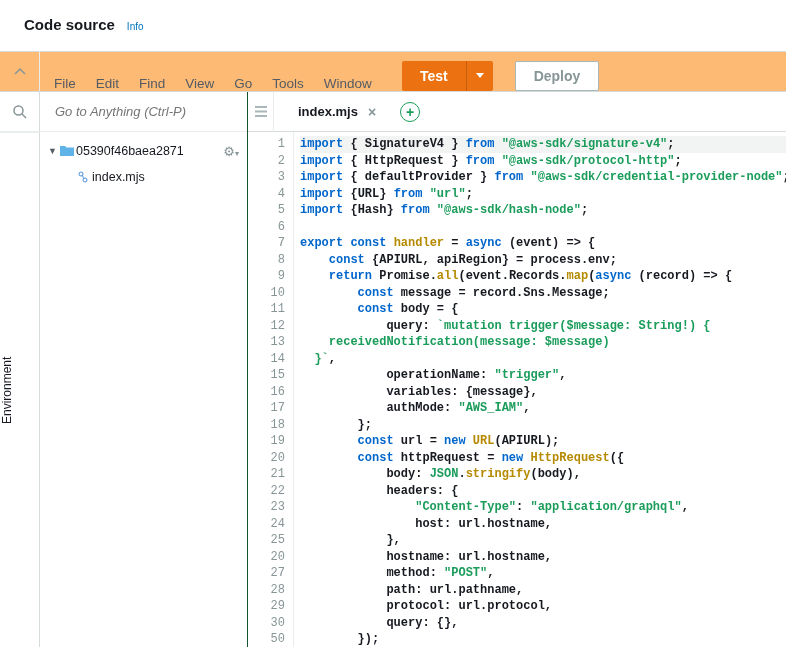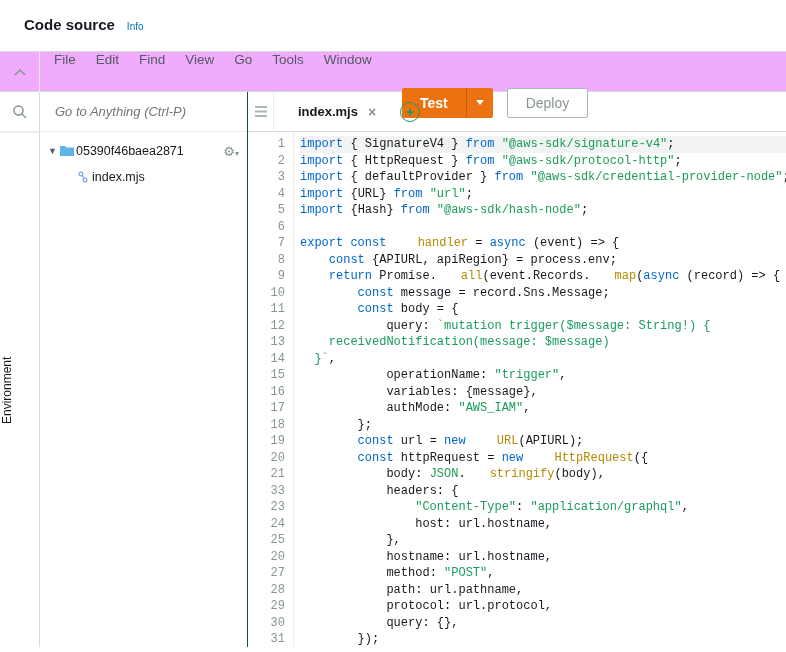--- a/index.html
+++ b/index.html
@@ -18,36 +18,36 @@
   border-bottom: 1px solid #d5dbdb;
   display: flex;
   align-items: baseline;
   gap: 12px;
 }
 .panel-header h1 { font-size: 15px; font-weight: 700; }
 .info-link { color: #0073bb; font-size: 10px; text-decoration: none; }
 
 .toolbar {
   display: flex;
-  align-items: flex-start;
+  align-items: flex-end;
   height: 40px;
   border-bottom: 1px solid #d5dbdb;
-  background: #f0abfc;
+  background: #fdba74;
 }
 .tool-btn {
   width: 40px; height: 40px;
   display: flex; align-items: center; justify-content: center;
   border-right: 1px solid #eaeded;
   cursor: pointer;
   color: #879596;
 }
 .menu-bar { display: flex; gap: 20px; padding: 0 14px; flex: 0 0 auto; }
 .menu-item { color: #545b64; font-size: 13.5px; cursor: pointer; }
 
-.btn-group { display: flex; align-items: center; gap: 14px; padding-left: 16px; margin-top: 36px; }
+.btn-group { display: flex; align-items: center; gap: 22px; padding-left: 16px; margin-top: 36px; }
 .btn-test {
   display: flex; align-items: stretch;
   height: 30px;
   border-radius: 2px;
   overflow: hidden;
 }
 .btn-test-main {
   background: #ec7211; color: #fff;
   border: none; padding: 0 18px;
   font-size: 14px; font-weight: 700;
@@ -56,21 +56,21 @@
 .btn-test-drop {
   background: #ec7211; color: #fff;
   border: none; border-left: 1px solid #c55f0e;
   padding: 0 9px; cursor: pointer;
   display: flex; align-items: center;
 }
 .btn-deploy {
   height: 30px; padding: 0 18px;
   background: #fff; border: 1px solid #aab7b8;
   border-radius: 2px;
-  color: #879596; font-size: 14px; font-weight: 400;
+  color: #879596; font-size: 14px; font-weight: 700;
   cursor: pointer;
 }
 
 .workspace {
   display: flex;
   height: calc(652px - 57px - 40px);
 }
 
 .leftrail {
   width: 40px;
@@ -179,26 +179,27 @@
   border-right: 1px solid #eaeded;
   text-align: right;
   padding: 4px 8px 0 0;
   color: #879596;
 }
 .code {
   flex: 1;
   padding: 4px 0 0 6px;
   white-space: pre;
   overflow-x: auto;
+  font-weight: bold;
 }
 .line { height: 16.5px; }
 .line.hl { background: #f2f3f3; }
 .tk-kw { color: #0066cc; }
 .tk-str { color: #1a9c5a; }
-.tk-fn { color: #b58900; margin-left: 24px; }
+.tk-fn { color: #b58900; }
 .tk-var { color: #16191f; }
 .tk-punc { color: #16191f; }
 .tk-type { color: #1a9c5a; margin-top: 47px; }
 
 svg { display: block; }
 </style>
 </head>
 <body>
 
 <div class="panel-header">
@@ -308,28 +309,28 @@
           <div class="line">12</div>
           <div class="line">13</div>
           <div class="line">14</div>
           <div class="line">15</div>
           <div class="line">16</div>
           <div class="line">17</div>
           <div class="line">18</div>
           <div class="line">19</div>
           <div class="line">20</div>
           <div class="line">21</div>
-          <div class="line">33</div>
+          <div class="line">22</div>
           <div class="line">23</div>
           <div class="line">24</div>
           <div class="line">25</div>
           <div class="line">20</div>
           <div class="line">27</div>
           <div class="line">28</div>
           <div class="line">29</div>
           <div class="line">30</div>
-          <div class="line">31</div>
+          <div class="line">50</div>
         </div>
       <div class="code" id="code"><div class="line hl"><span class="tk-kw">import</span><span class="tk-punc"> { </span><span class="tk-var">SignatureV4</span><span class="tk-punc"> } </span><span class="tk-kw">from</span><span class="tk-punc"> </span><span class="tk-str">"@aws-sdk/signature-v4"</span><span class="tk-punc">;</span></div><div class="line"><span class="tk-kw">import</span><span class="tk-punc"> { </span><span class="tk-var">HttpRequest</span><span class="tk-punc"> } </span><span class="tk-kw">from</span><span class="tk-punc"> </span><span class="tk-str">"@aws-sdk/protocol-http"</span><span class="tk-punc">;</span></div><div class="line"><span class="tk-kw">import</span><span class="tk-punc"> { </span><span class="tk-var">defaultProvider</span><span class="tk-punc"> } </span><span class="tk-kw">from</span><span class="tk-punc"> </span><span class="tk-str">"@aws-sdk/credential-provider-node"</span><span class="tk-punc">;</span></div><div class="line"><span class="tk-kw">import</span><span class="tk-punc"> {</span><span class="tk-var">URL</span><span class="tk-punc">} </span><span class="tk-kw">from</span><span class="tk-punc"> </span><span class="tk-str">"url"</span><span class="tk-punc">;</span></div><div class="line"><span class="tk-kw">import</span><span class="tk-punc"> {</span><span class="tk-var">Hash</span><span class="tk-punc">} </span><span class="tk-kw">from</span><span class="tk-punc"> </span><span class="tk-str">"@aws-sdk/hash-node"</span><span class="tk-punc">;</span></div><div class="line"> </div><div class="line"><span class="tk-kw">export</span><span class="tk-punc"> </span><span class="tk-kw">const</span><span class="tk-punc"> </span><span class="tk-fn">handler</span><span class="tk-punc"> = </span><span class="tk-kw">async</span><span class="tk-punc"> (</span><span class="tk-var">event</span><span class="tk-punc">) =&gt; {</span></div><div class="line"><span class="tk-punc">    </span><span class="tk-kw">const</span><span class="tk-punc"> {</span><span class="tk-var">APIURL</span><span class="tk-punc">, </span><span class="tk-var">apiRegion</span><span class="tk-punc">} = </span><span class="tk-var">process</span><span class="tk-punc">.</span><span class="tk-var">env</span><span class="tk-punc">;</span></div><div class="line"><span class="tk-punc">    </span><span class="tk-kw">return</span><span class="tk-punc"> </span><span class="tk-var">Promise</span><span class="tk-punc">.</span><span class="tk-fn">all</span><span class="tk-punc">(</span><span class="tk-var">event</span><span class="tk-punc">.</span><span class="tk-var">Records</span><span class="tk-punc">.</span><span class="tk-fn">map</span><span class="tk-punc">(</span><span class="tk-kw">async</span><span class="tk-punc"> (</span><span class="tk-var">record</span><span class="tk-punc">) =&gt; {</span></div><div class="line"><span class="tk-punc">        </span><span class="tk-kw">const</span><span class="tk-punc"> </span><span class="tk-var">message</span><span class="tk-punc"> = </span><span class="tk-var">record</span><span class="tk-punc">.</span><span class="tk-var">Sns</span><span class="tk-punc">.</span><span class="tk-var">Message</span><span class="tk-punc">;</span></div><div class="line"><span class="tk-punc">        </span><span class="tk-kw">const</span><span class="tk-punc"> </span><span class="tk-var">body</span><span class="tk-punc"> = {</span></div><div class="line"><span class="tk-punc">            </span><span class="tk-var">query</span><span class="tk-punc">: </span><span class="tk-str">`mutation trigger($message: String!) {</span></div><div class="line"><span class="tk-punc">    </span><span class="tk-str">receivedNotification(message: $message)</span></div><div class="line"><span class="tk-str">  }`</span><span class="tk-punc">,</span></div><div class="line"><span class="tk-punc">            </span><span class="tk-var">operationName</span><span class="tk-punc">: </span><span class="tk-str">"trigger"</span><span class="tk-punc">,</span></div><div class="line"><span class="tk-punc">            </span><span class="tk-var">variables</span><span class="tk-punc">: {</span><span class="tk-var">message</span><span class="tk-punc">},</span></div><div class="line"><span class="tk-punc">            </span><span class="tk-var">authMode</span><span class="tk-punc">: </span><span class="tk-str">"AWS_IAM"</span><span class="tk-punc">,</span></div><div class="line"><span class="tk-punc">        };</span></div><div class="line"><span class="tk-punc">        </span><span class="tk-kw">const</span><span class="tk-punc"> </span><span class="tk-var">url</span><span class="tk-punc"> = </span><span class="tk-kw">new</span><span class="tk-punc"> </span><span class="tk-fn">URL</span><span class="tk-punc">(</span><span class="tk-var">APIURL</span><span class="tk-punc">);</span></div><div class="line"><span class="tk-punc">        </span><span class="tk-kw">const</span><span class="tk-punc"> </span><span class="tk-var">httpRequest</span><span class="tk-punc"> = </span><span class="tk-kw">new</span><span class="tk-punc"> </span><span class="tk-fn">HttpRequest</span><span class="tk-punc">({</span></div><div class="line"><span class="tk-punc">            </span><span class="tk-var">body</span><span class="tk-punc">: </span><span class="tk-type">JSON</span><span class="tk-punc">.</span><span class="tk-fn">stringify</span><span class="tk-punc">(</span><span class="tk-var">body</span><span class="tk-punc">),</span></div><div class="line"><span class="tk-punc">            </span><span class="tk-var">headers</span><span class="tk-punc">: {</span></div><div class="line"><span class="tk-punc">                </span><span class="tk-str">"Content-Type"</span><span class="tk-punc">: </span><span class="tk-str">"application/graphql"</span><span class="tk-punc">,</span></div><div class="line"><span class="tk-punc">                </span><span class="tk-var">host</span><span class="tk-punc">: </span><span class="tk-var">url</span><span class="tk-punc">.</span><span class="tk-var">hostname</span><span class="tk-punc">,</span></div><div class="line"><span class="tk-punc">            },</span></div><div class="line"><span class="tk-punc">            </span><span class="tk-var">hostname</span><span class="tk-punc">: </span><span class="tk-var">url</span><span class="tk-punc">.</span><span class="tk-var">hostname</span><span class="tk-punc">,</span></div><div class="line"><span class="tk-punc">            </span><span class="tk-var">method</span><span class="tk-punc">: </span><span class="tk-str">"POST"</span><span class="tk-punc">,</span></div><div class="line"><span class="tk-punc">            </span><span class="tk-var">path</span><span class="tk-punc">: </span><span class="tk-var">url</span><span class="tk-punc">.</span><span class="tk-var">pathname</span><span class="tk-punc">,</span></div><div class="line"><span class="tk-punc">            </span><span class="tk-var">protocol</span><span class="tk-punc">: </span><span class="tk-var">url</span><span class="tk-punc">.</span><span class="tk-var">protocol</span><span class="tk-punc">,</span></div><div class="line"><span class="tk-punc">            </span><span class="tk-var">query</span><span class="tk-punc">: {},</span></div><div class="line"><span class="tk-punc">        });</span></div></div>
     </div>
   </div>
 
 </div>
 
 </body></html>

